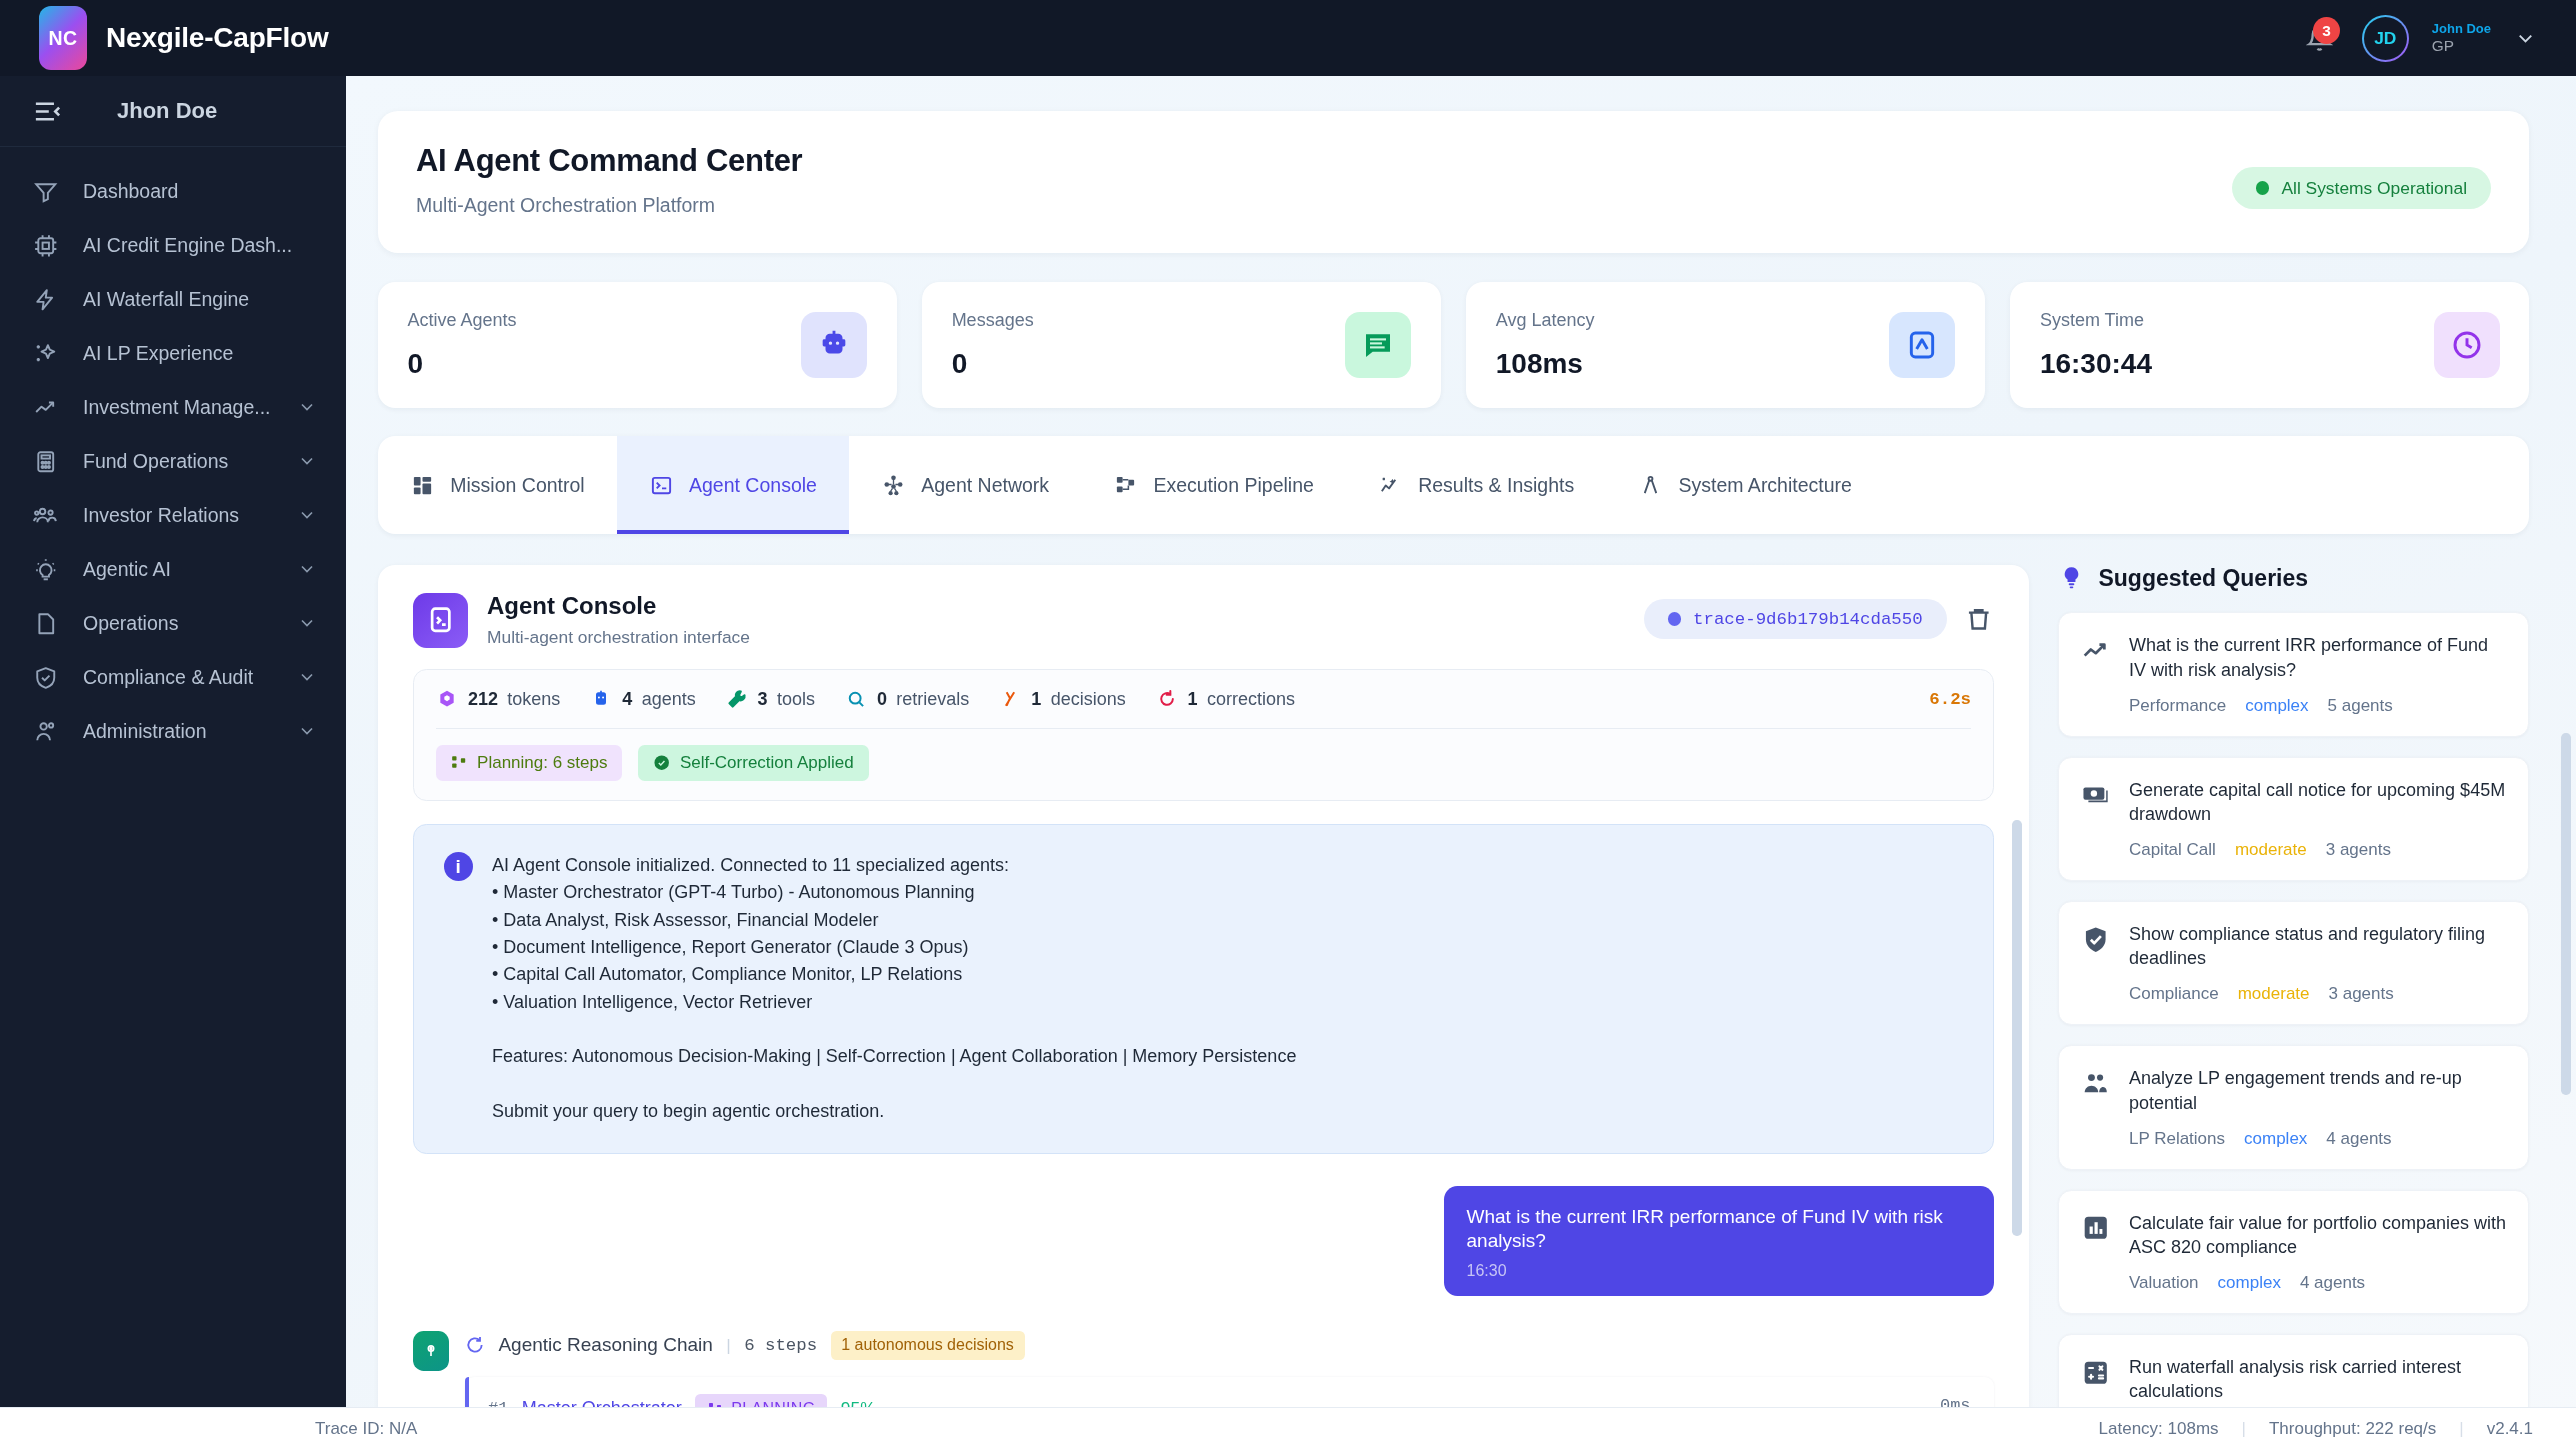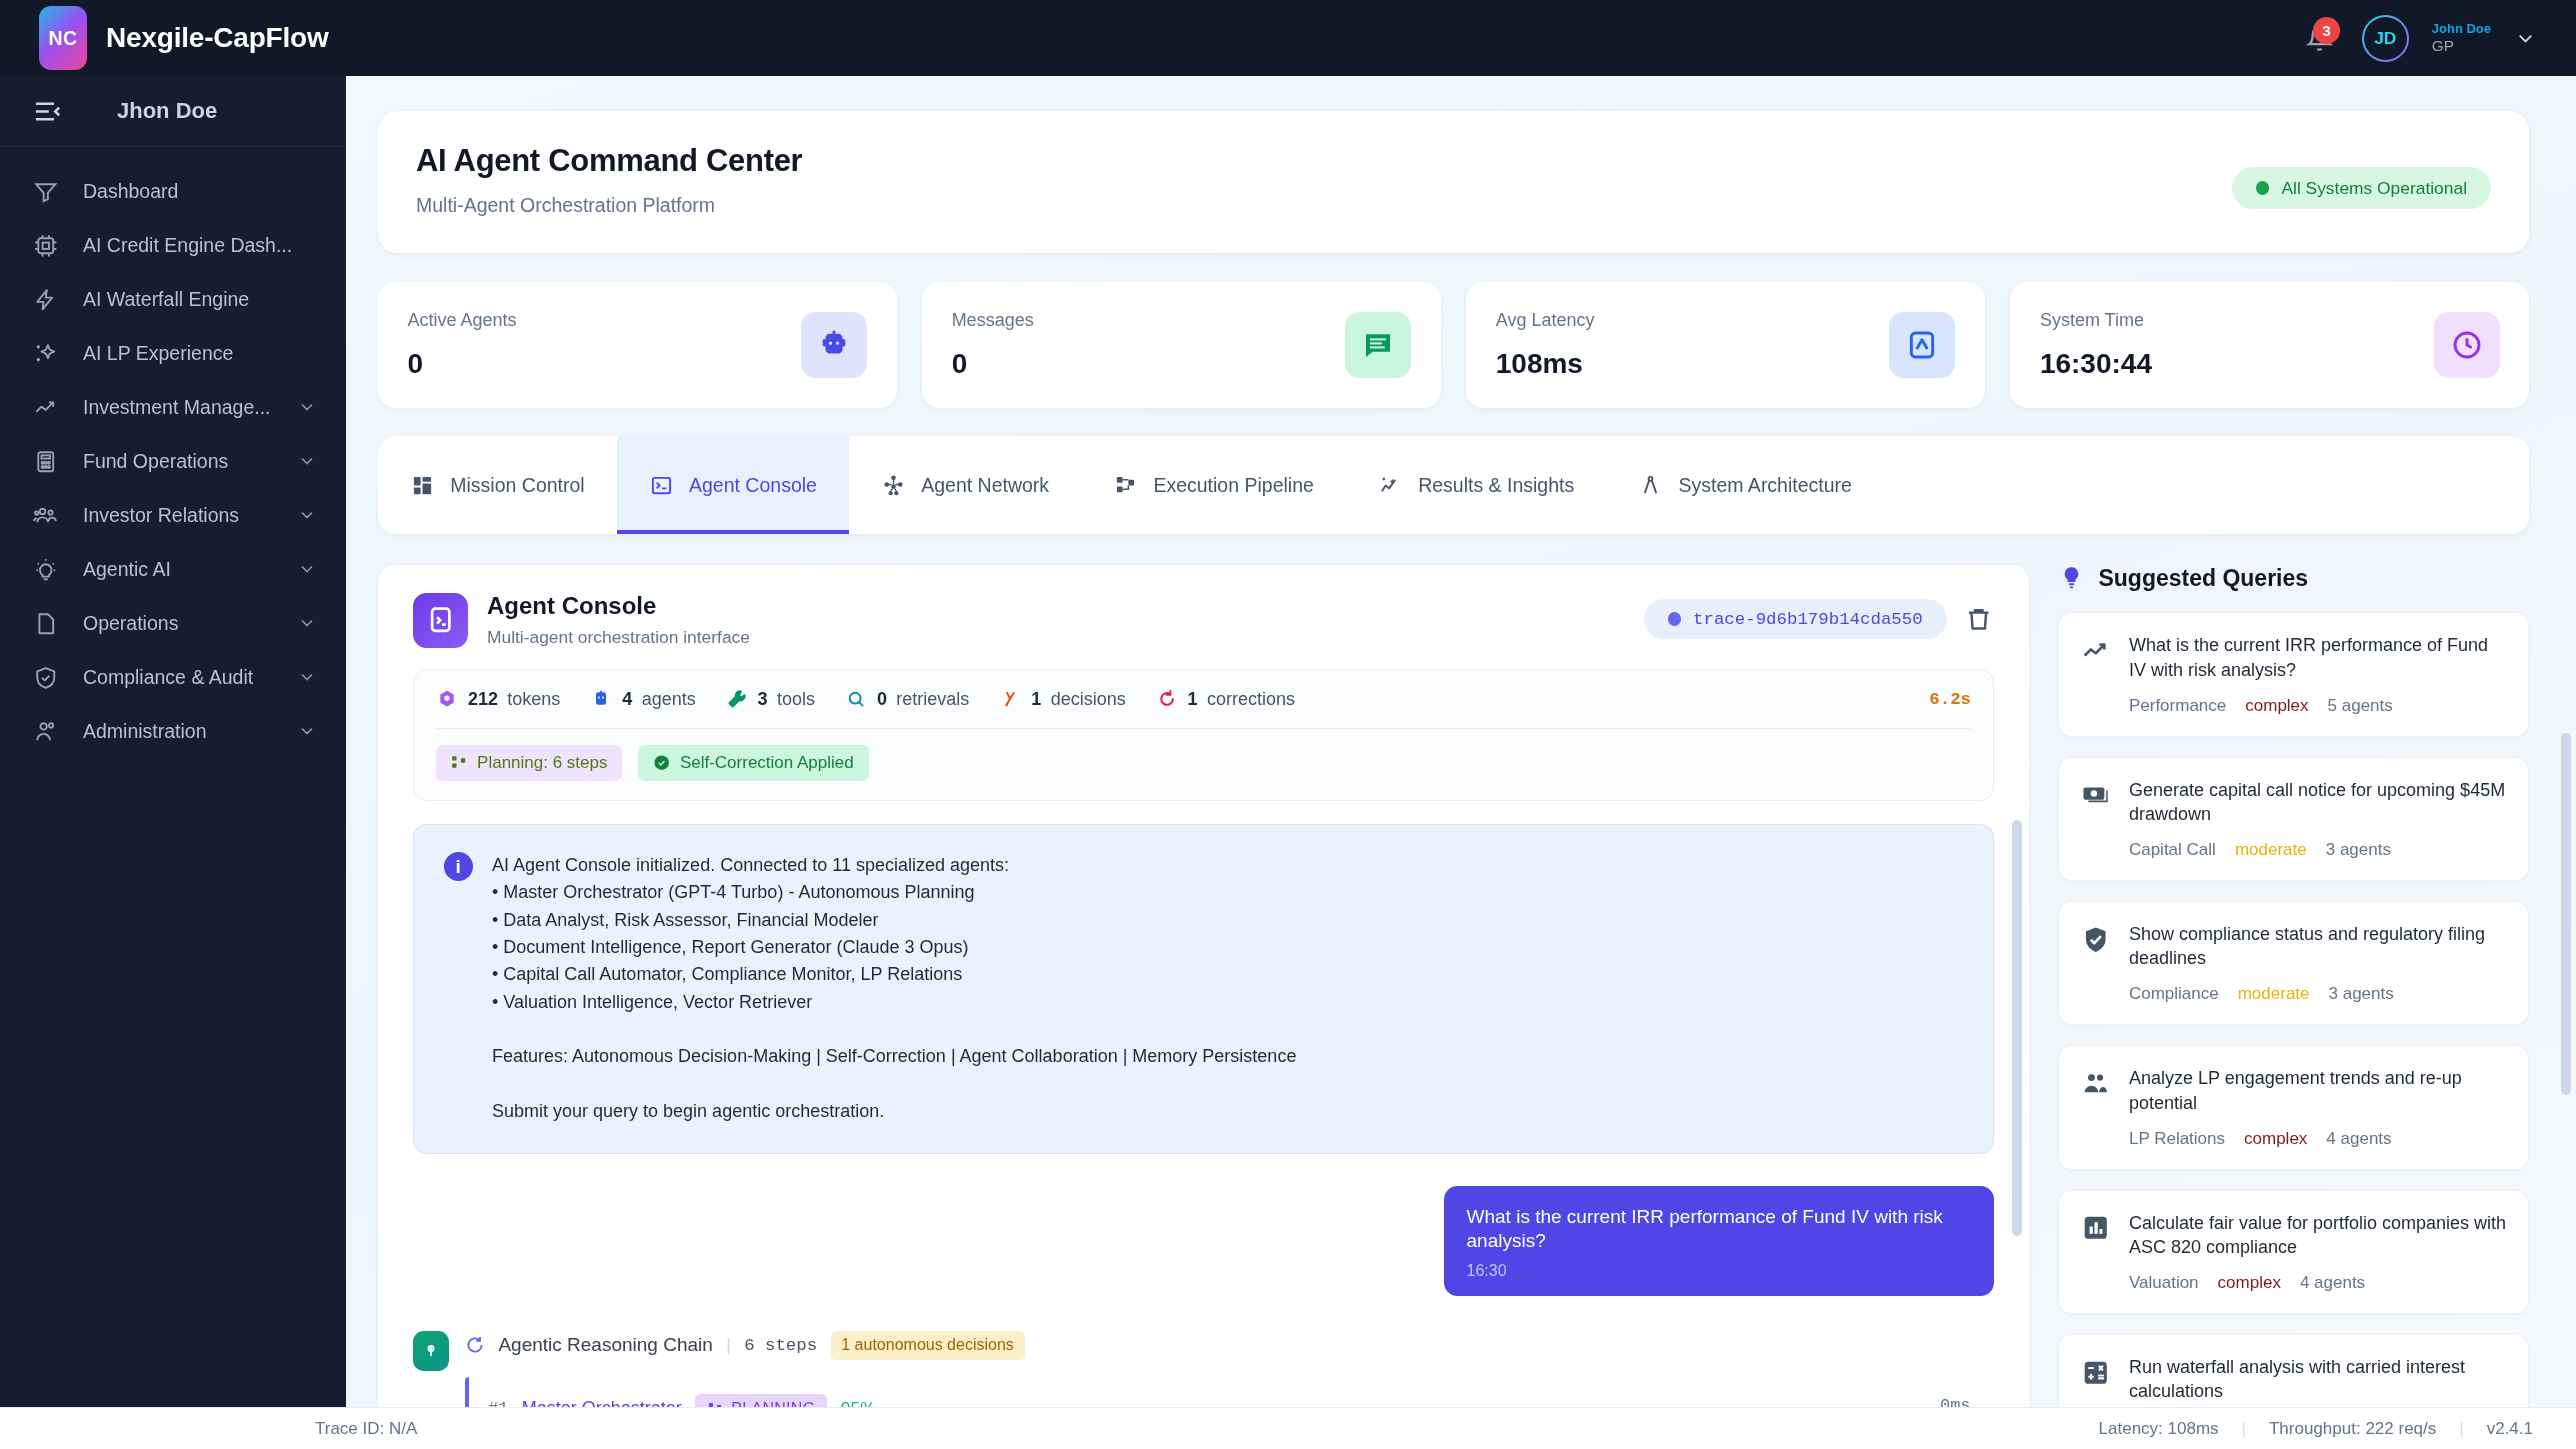--- a/index.html
+++ b/index.html
@@ -248,21 +248,21 @@
   .sg-title { font-size: 23px; font-weight: bold; color: #111827; }
   .sg-card {
     background: #fff; border: 0.7px solid #eef2f7; border-radius: 13.4px;
     padding: 20px 21.5px; margin-top: 20px; display: flex; gap: 17.4px;
     box-shadow: 0 0.7px 2.7px rgba(15,30,60,.04); cursor: pointer;
   }
   .sg-ic { width: 31px; height: 31px; color: #475569; flex: none; margin-top: 2.7px; }
   .sg-q { font-size: 18px; color: #1f2937; line-height: 1.36; }
   .sg-meta { display: flex; gap: 19px; margin-top: 13.4px; font-size: 17px; align-items:center;}
   .sg-cat { color: #64748b; }
-  .sg-diff-complex { color: #7f1d1d; }
+  .sg-diff-complex { color: #3b82f6; }
   .sg-diff-moderate { color: #eab308; }
   .sg-agents { color: #64748b; }
 
   .sg-scroll {
     position: absolute; right: 5.4px; top: 657px; width: 9.4px; height: 362px;
     background: #cdd9e8; border-radius: 4.7px;
   }
 
   
   .statusbar {
@@ -854,21 +854,21 @@
             </div>
           </div>
         </div>
 
         <div class="sg-card">
           <span class="sg-ic"><svg viewBox="0 0 24 24" width="29.5" height="29.5" fill="currentColor">
                 <rect x="3" y="3" width="18" height="18" rx="3"></rect>
                 <path d="M6.6 8.2h3.2M15 6.8l2.4 2.8M17.4 6.8L15 9.6M6.6 15.2h3.2M8.2 13.6v3.2M14.6 14.2h3.4M14.6 16.6h3.4" stroke="#fff" stroke-width="1.7" fill="none" stroke-linecap="round"></path>
               </svg></span>
           <div>
-            <div class="sg-q">Run waterfall analysis with carried interest calculations</div>
+            <div class="sg-q">Run waterfall analysis risk carried interest calculations</div>
             <div class="sg-meta">
               <span class="sg-cat">Financial</span>
               <span class="sg-diff-complex">complex</span>
               <span class="sg-agents">5 agents</span>
             </div>
           </div>
         </div>
 
       </div>
     </div>

